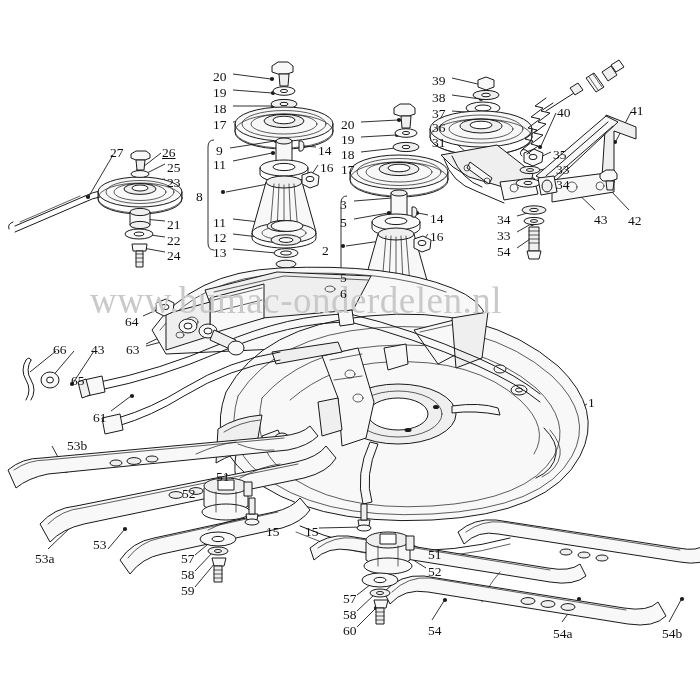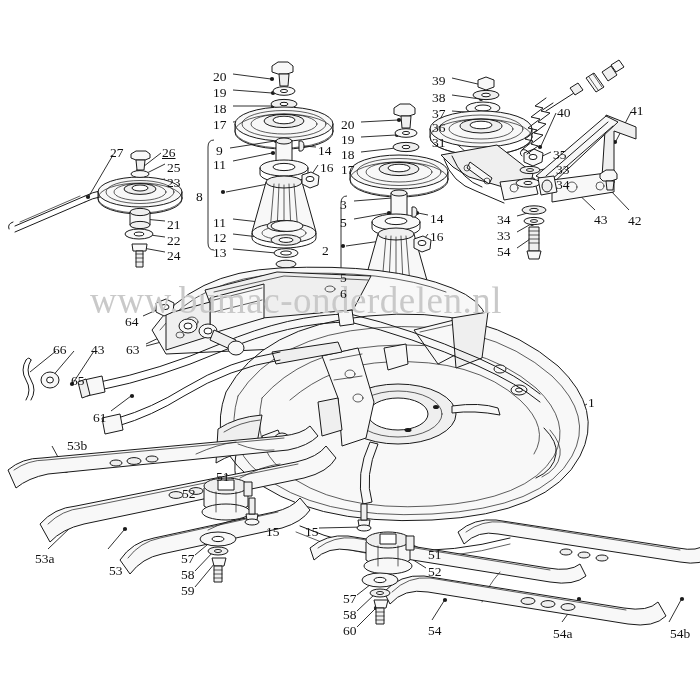--- a/index.html
+++ b/index.html
@@ -631,31 +631,31 @@
       <div class="lbl" style="left: 628px; top: 214px;">42</div>
       <div class="lbl" style="left: 125px; top: 315px;">64</div>
       <div class="lbl" style="left: 126px; top: 343px;">63</div>
       <div class="lbl" style="left: 53px; top: 343px;">66</div>
       <div class="lbl" style="left: 71px; top: 343px; margin-top: 31px;">65</div>
       <div class="lbl" style="left: 91px; top: 343px;">43</div>
       <div class="lbl" style="left: 93px; top: 411px;">61</div>
       <div class="lbl" style="left: 588px; top: 396px;">1</div>
       <div class="lbl" style="left: 43px; top: 439px; margin-left: 24px;">53b</div>
       <div class="lbl" style="left: 35px; top: 552px;">53a</div>
-      <div class="lbl" style="left: 93px; top: 564px; margin-left: 16px;">53</div>
+      <div class="lbl" style="left: 93px; top: 538px;">53</div>
       <div class="lbl" style="left: 216px; top: 470px;">51</div>
       <div class="lbl" style="left: 182px; top: 487px;">52</div>
       <div class="lbl" style="left: 266px; top: 525px;">15</div>
       <div class="lbl" style="left: 181px; top: 552px;">57</div>
       <div class="lbl" style="left: 181px; top: 568px;">58</div>
       <div class="lbl" style="left: 181px; top: 584px;">59</div>
       <div class="lbl" style="left: 305px; top: 525px;">15</div>
       <div class="lbl" style="left: 428px; top: 548px;">51</div>
       <div class="lbl" style="left: 428px; top: 565px;">52</div>
       <div class="lbl" style="left: 343px; top: 592px;">57</div>
       <div class="lbl" style="left: 343px; top: 608px;">58</div>
       <div class="lbl" style="left: 343px; top: 624px;">60</div>
       <div class="lbl" style="left: 428px; top: 624px;">54</div>
       <div class="lbl" style="left: 553px; top: 627px;">54a</div>
-      <div class="lbl" style="left: 662px; top: 627px; margin-left: 8px;">54b</div>
+      <div class="lbl" style="left: 662px; top: 627px;">54b</div>
     </div>
 
 </div>
 
 </body></html>

